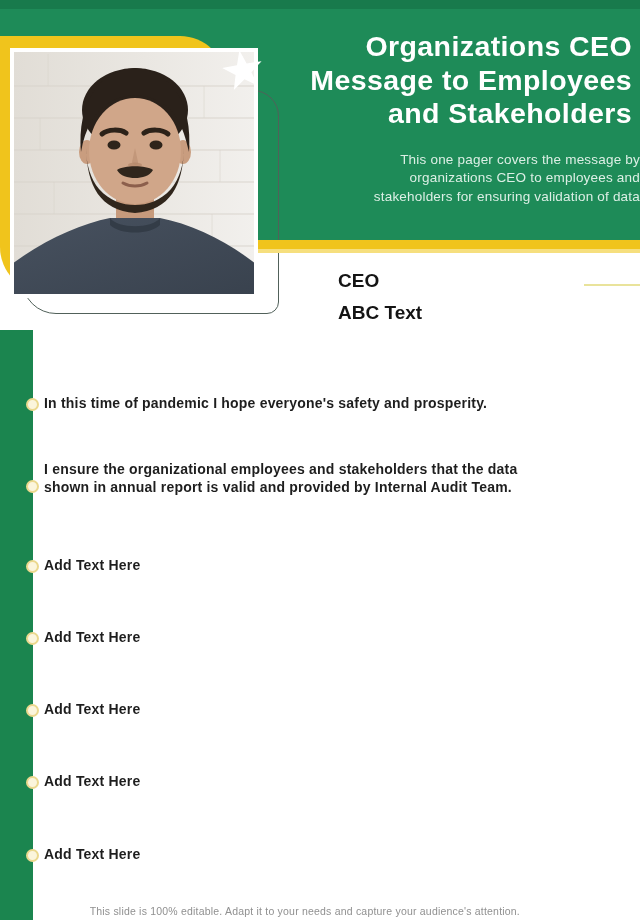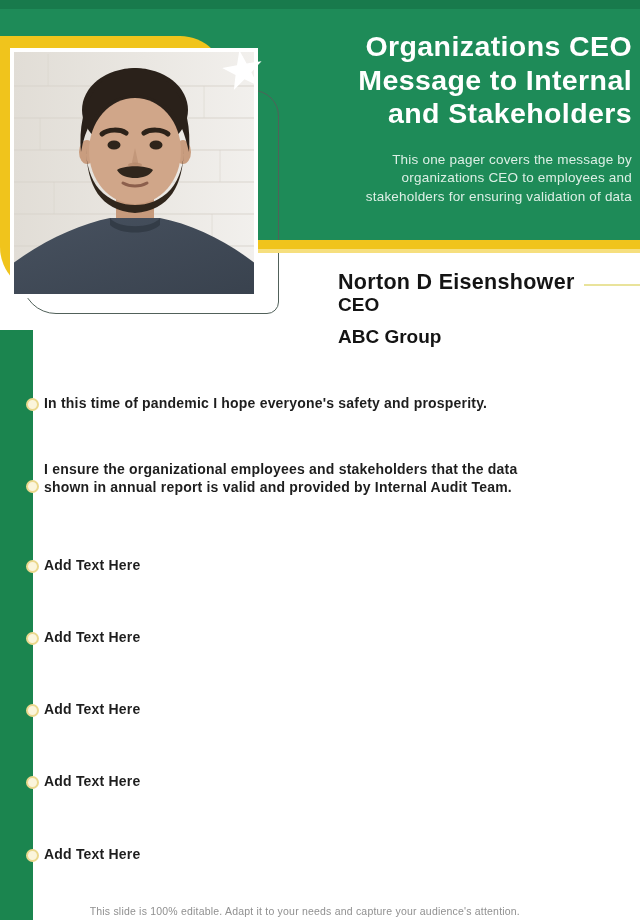--- a/index.html
+++ b/index.html
@@ -30,21 +30,21 @@
   .photo-card svg{display:block;width:240px;height:242px;}
   .star{position:absolute;left:221px;top:49px;width:44px;height:44px;transform:rotate(-10deg);}
   .star svg{display:block;width:44px;height:44px;}
   
   .slide-title{
     position:absolute;right:8px;top:30px;width:400px;text-align:right;
     color:#ffffff;font-size:28.5px;line-height:33.5px;font-weight:bold;
     letter-spacing:.4px;white-space:pre-line;
   }
   .slide-subtitle{
-    position:absolute;right:8px;top:151px;width:360px;text-align:right;
+    position:absolute;right:0;top:151px;width:360px;text-align:right;
     color:#dcefe5;font-size:13.5px;line-height:18.4px;font-weight:normal;
     letter-spacing:.2px;white-space:pre-line;
   }
   
   .profile{position:absolute;left:338px;top:270px;color:#141414;}
   .profile .pname{font-size:21.5px;font-weight:bold;line-height:24px;letter-spacing:.3px;}
   .profile .prole{font-size:19px;font-weight:bold;line-height:22px;margin-top:0;}
   .profile .pcompany{font-size:19px;font-weight:bold;line-height:22px;margin-top:10px;}
   .name-underline{position:absolute;left:584px;top:284px;width:56px;height:2px;background:#e9e39b;}
   
@@ -122,30 +122,29 @@
     </svg>
   </div>
 
   <div class="star">
     <svg viewBox="0 0 44 44" aria-hidden="true">
       <polygon fill="#ffffff" points="22,1 26.9,15.2 42,15.5 30,24.6 34.3,39 22,30.4 9.7,39 14,24.6 2,15.5 17.1,15.2"></polygon>
     </svg>
   </div>
 
   <div class="slide-title">Organizations CEO
-Message to Internal
+Message to Employees
 and Stakeholders</div>
   <div class="slide-subtitle">This one pager covers the message by
 organizations CEO to employees and
 stakeholders for ensuring validation of data</div>
 
   <div class="profile">
-    <div class="pname">Norton D Eisenshower</div>
     <div class="prole">CEO</div>
-    <div class="pcompany">ABC Group</div>
+    <div class="pcompany">ABC Text</div>
   </div>
   <div class="name-underline"></div>
 
   <div class="left-bar"></div>
 
   <div class="bullet-row b2">
     <span class="bullet-dot"></span>
     <div class="bullet-text">I ensure the organizational employees and stakeholders that the data
 shown in annual report is valid and provided by Internal Audit Team.</div>
   </div>

